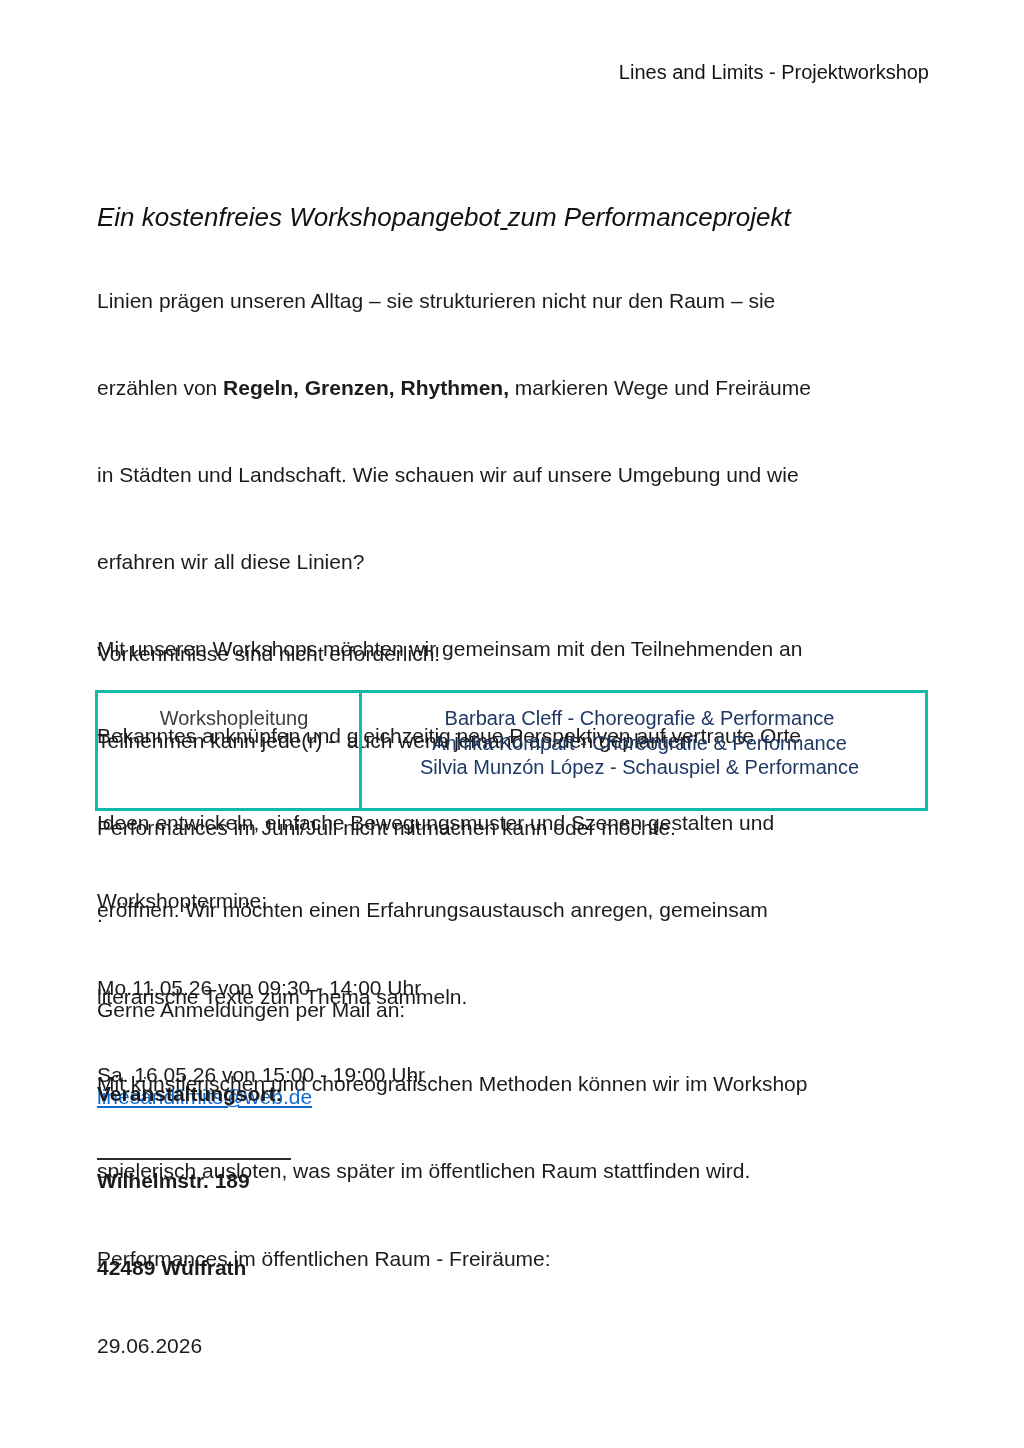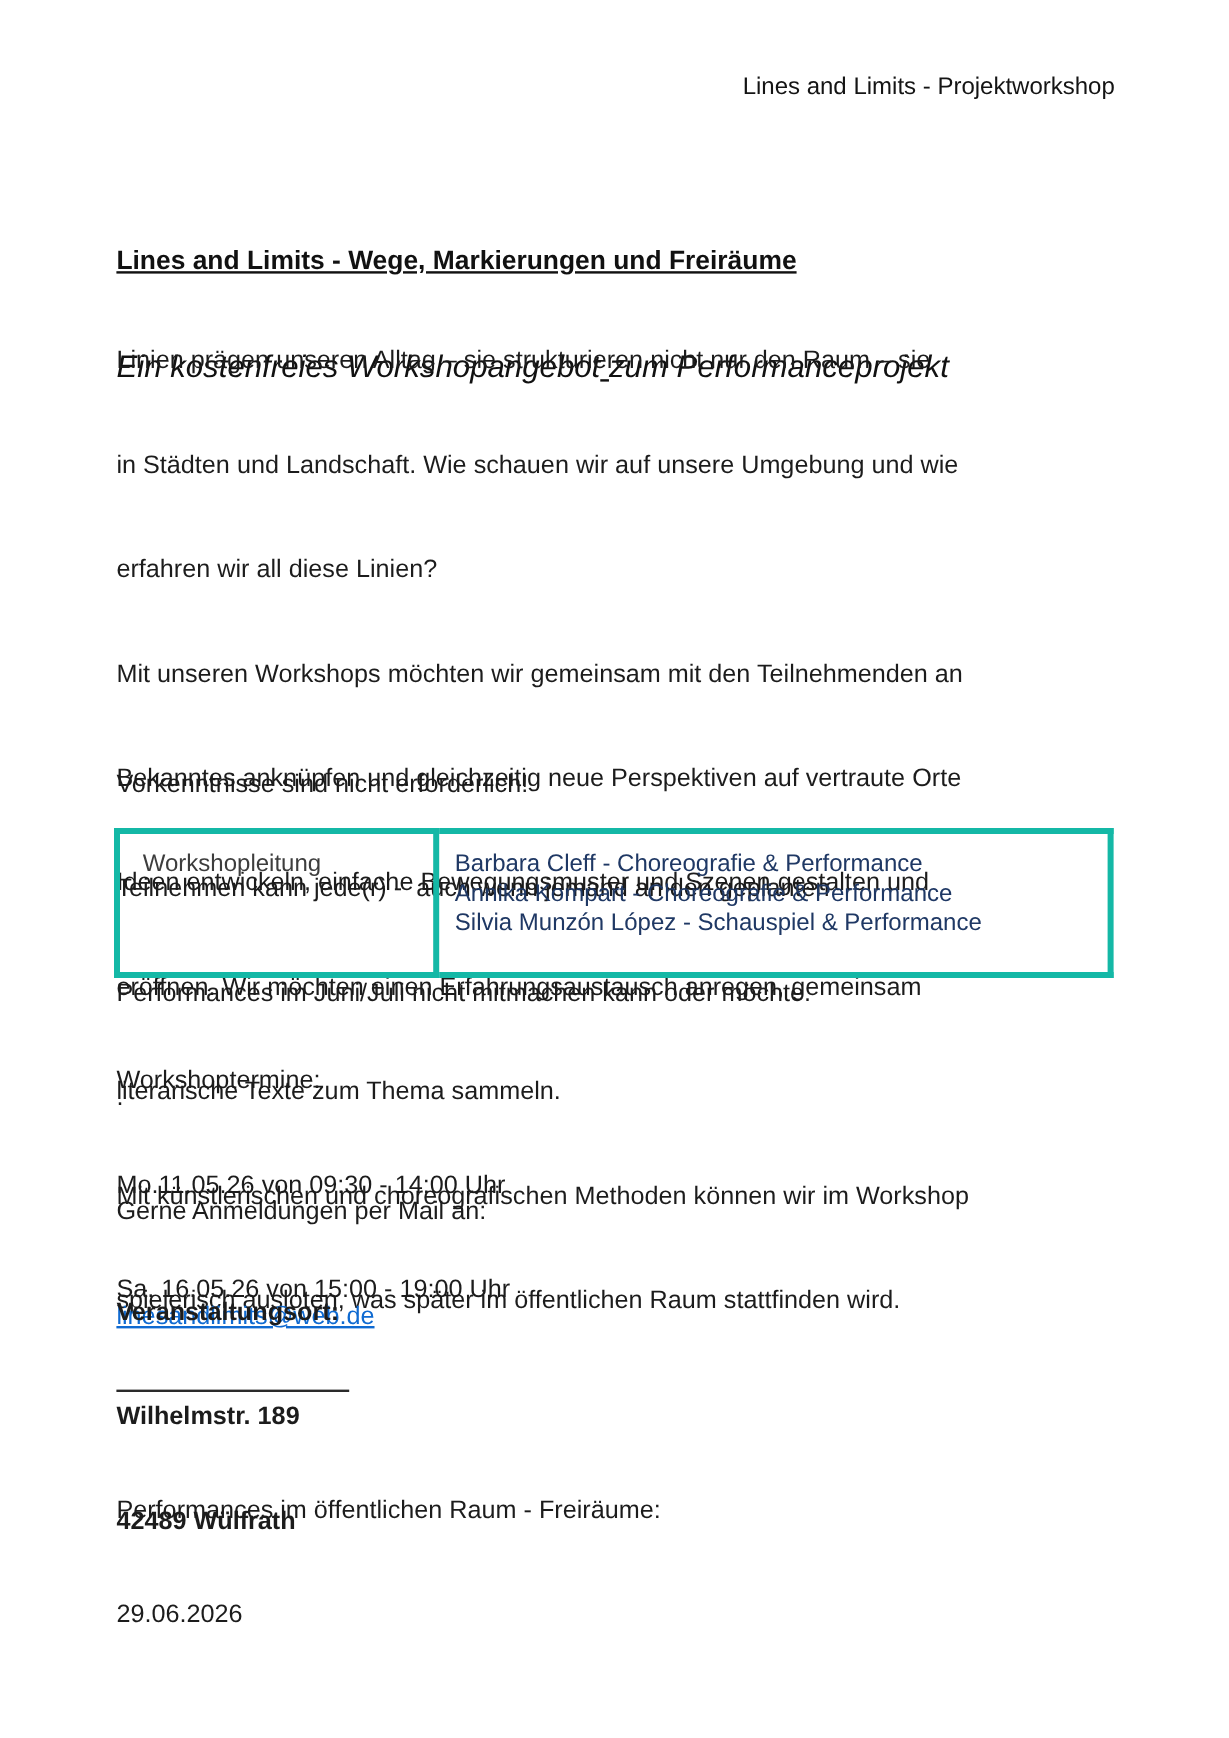--- a/index.html
+++ b/index.html
@@ -52,22 +52,23 @@
     left: 95px;
     top: 690px;
     width: 833px;
   }
   table.leaders {
     border-collapse: collapse;
     width: 100%;
     table-layout: fixed;
   }
   table.leaders td {
-    border: 5px solid #14b8a6;
+    border: 3px solid #14b8a6;
     vertical-align: top;
+    text-align: center;
   }
   td.label-cell {
     width: 234px;
     padding: 13px 8px 12px 19px;
     font-size: 20px;
     line-height: 24px;
     color: #3d3d3d;
   }
   td.names-cell {
     padding: 13px 21px 28px 13px;
@@ -96,26 +97,26 @@
   .performances { top: 1186px; }
 </style>
 </head>
 <body>
 
 <div class="page">
 
   <div class="hdr">Lines and Limits - Projektworkshop</div>
 
   <div class="block title-block">
-    <div class="doc-title">Lines and Limits - Wege, Markierungen und Freiräume</div>
     <div class="doc-subtitle"><span>Ein kostenfreies Workshopangebot</span><span class="u-space"> </span><span>zum Performanceprojekt</span></div>
   </div>
 
   <div class="block intro">
     <div class="line">Linien prägen unseren Alltag – sie strukturieren nicht nur den Raum – sie</div>
+    <div class="line"><span>erzählen von </span><span class="bold">Regeln, Grenzen, Rhythmen,</span><span> markieren Wege und Freiräume</span></div>
     <div class="line">in Städten und Landschaft. Wie schauen wir auf unsere Umgebung und wie</div>
     <div class="line">erfahren wir all diese Linien?</div>
     <div class="line">Mit unseren Workshops möchten wir gemeinsam mit den Teilnehmenden an</div>
     <div class="line">Bekanntes anknüpfen und gleichzeitig neue Perspektiven auf vertraute Orte</div>
     <div class="line">Ideen entwickeln, einfache Bewegungsmuster und Szenen gestalten und</div>
     <div class="line">eröffnen. Wir möchten einen Erfahrungsaustausch anregen, gemeinsam</div>
     <div class="line">literarische Texte zum Thema sammeln.</div>
     <div class="line">Mit künstlerischen und choreografischen Methoden können wir im Workshop</div>
     <div class="line">spielerisch ausloten, was später im öffentlichen Raum stattfinden wird.</div>
   </div>

